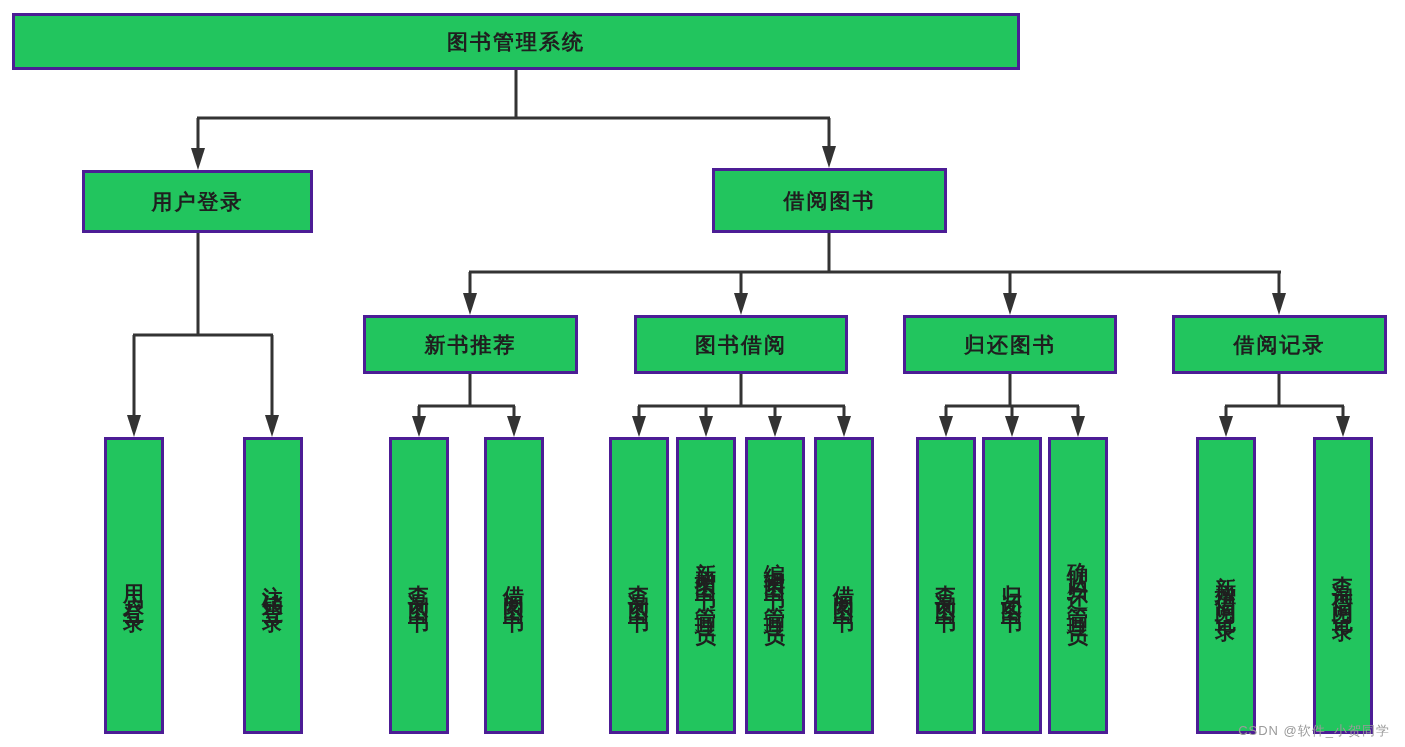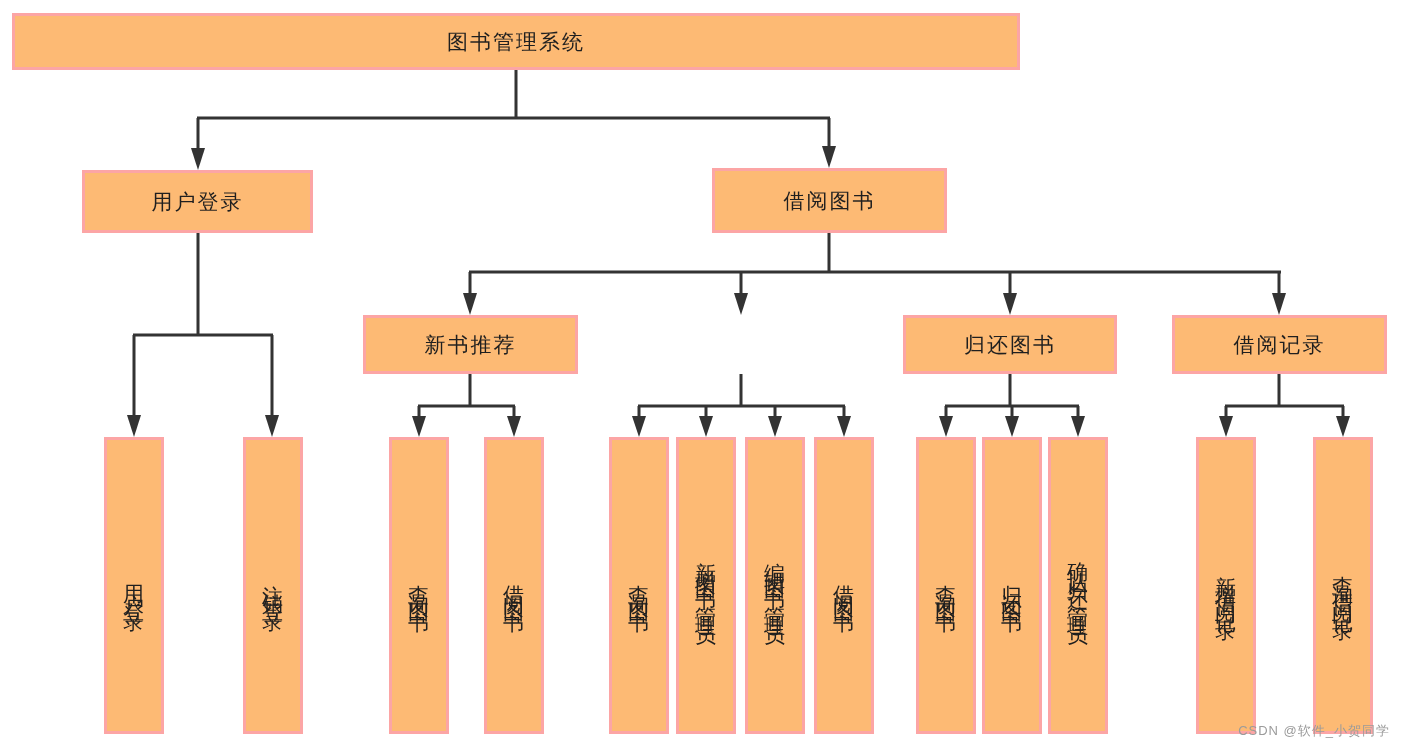--- a/index.html
+++ b/index.html
@@ -19,27 +19,28 @@
     position: absolute;
     left: 0;
     top: 0;
     width: 1405px;
     height: 747px;
     z-index: 1;
   }
   .box {
     position: absolute;
     box-sizing: border-box;
-    border: 3px solid #fca5a5;
-    background: #fdba74;
+    border: 3px solid #4c1d95;
+    background: #22c55e;
     display: flex;
     align-items: center;
     justify-content: center;
     color: #1f1f1f;
     z-index: 2;
+    font-weight: bold;
   }
   .box.h {
     font-size: 21px;
     letter-spacing: 2px;
     white-space: nowrap;
   }
   .box.v .vtext {
     writing-mode: vertical-rl;
     text-orientation: mixed;
     font-size: 21px;
@@ -148,20 +149,21 @@
       <polygon points="1336,416 1350,416 1343,437"></polygon>
     </g>
   </svg>
 
   <div class="box h b-root">图书管理系统</div>
 
   <div class="box h b-userlogin">用户登录</div>
   <div class="box h b-bookmgmt">借阅图书</div>
 
   <div class="box h b-l3 b-newbook">新书推荐</div>
+  <div class="box h b-l3 b-borrow">图书借阅</div>
   <div class="box h b-l3 b-current">归还图书</div>
   <div class="box h b-l3 b-record">借阅记录</div>
 
   <div class="box v leaf lf-1">
     <span class="vtext">用户登录</span>
   </div>
   <div class="box v leaf lf-2">
     <span class="vtext">注销登录</span>
   </div>
 

